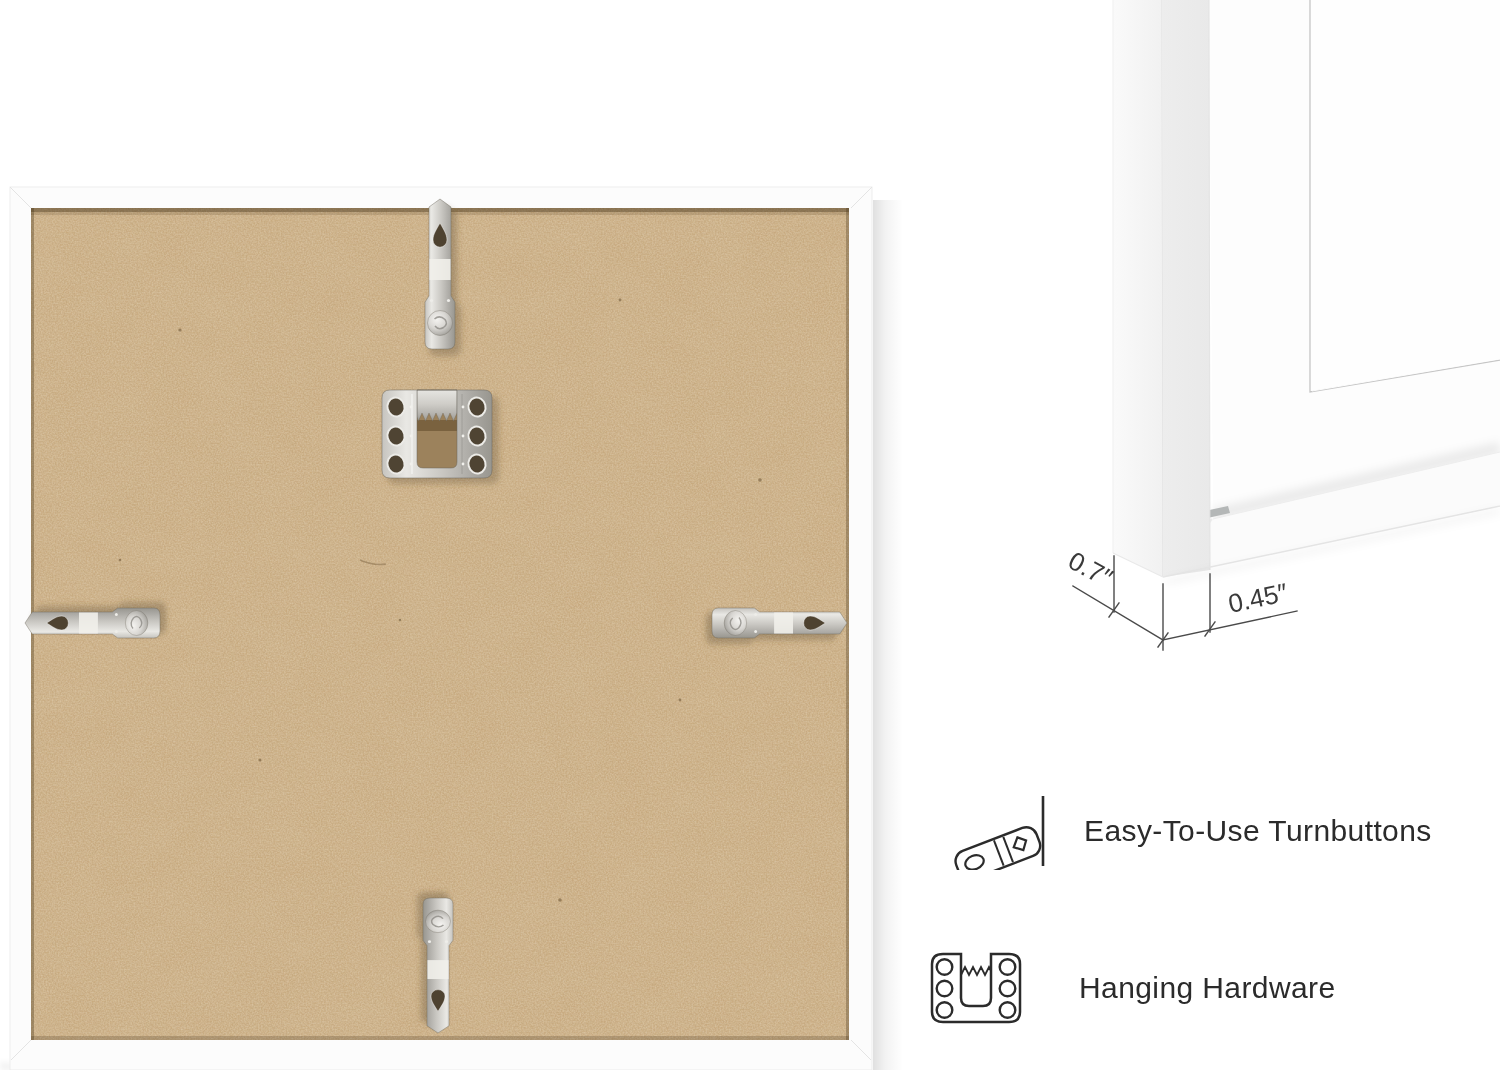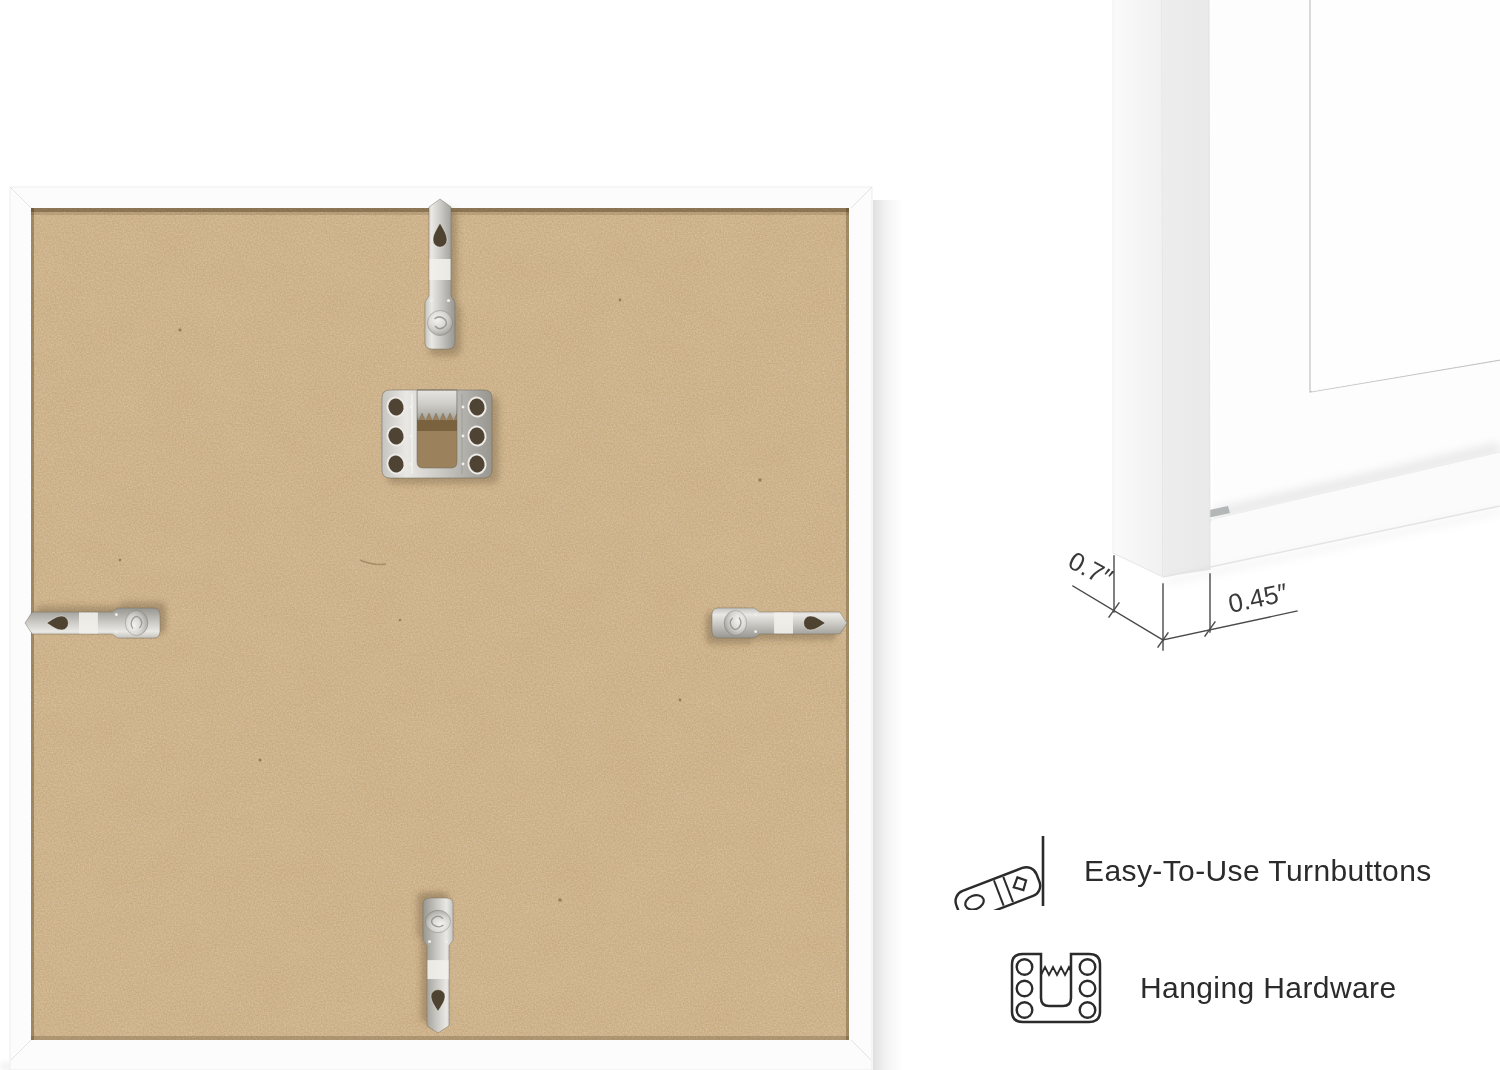--- a/index.html
+++ b/index.html
@@ -3,23 +3,23 @@
 <meta charset="utf-8">
 <style>
   html,body{margin:0;padding:0;background:#ffffff;}
   body{width:1500px;height:1070px;overflow:hidden;position:relative;
        font-family:"Liberation Sans",sans-serif;}
   .stage{position:absolute;left:0;top:0;width:1500px;height:1070px;background:#ffffff;}
   .back-view{position:absolute;left:0;top:0;}
   .corner-view{position:absolute;left:1040px;top:0;}
   .feature-row{position:absolute;display:flex;align-items:center;}
   .feature-row .label{font-size:30px;color:#2b2b2b;letter-spacing:.4px;white-space:nowrap;}
-  #feature-turnbuttons{left:946px;top:832px;height:78px;}
+  #feature-turnbuttons{left:946px;top:792px;height:78px;}
   #feature-turnbuttons .label{margin-left:34px;}
-  #feature-hanging{left:1008px;top:950px;height:76px;}
+  #feature-hanging{left:928px;top:950px;height:76px;gap:19px;}
   #feature-hanging .label{margin-left:36px;}
   .dim-label{font-size:26px;fill:#3a3a3a;letter-spacing:0;}
 </style>
 </head>
 <body>
 
 <div class="stage">
 
   <svg class="back-view" width="910" height="1070" viewBox="0 0 910 1070">
     <defs>

